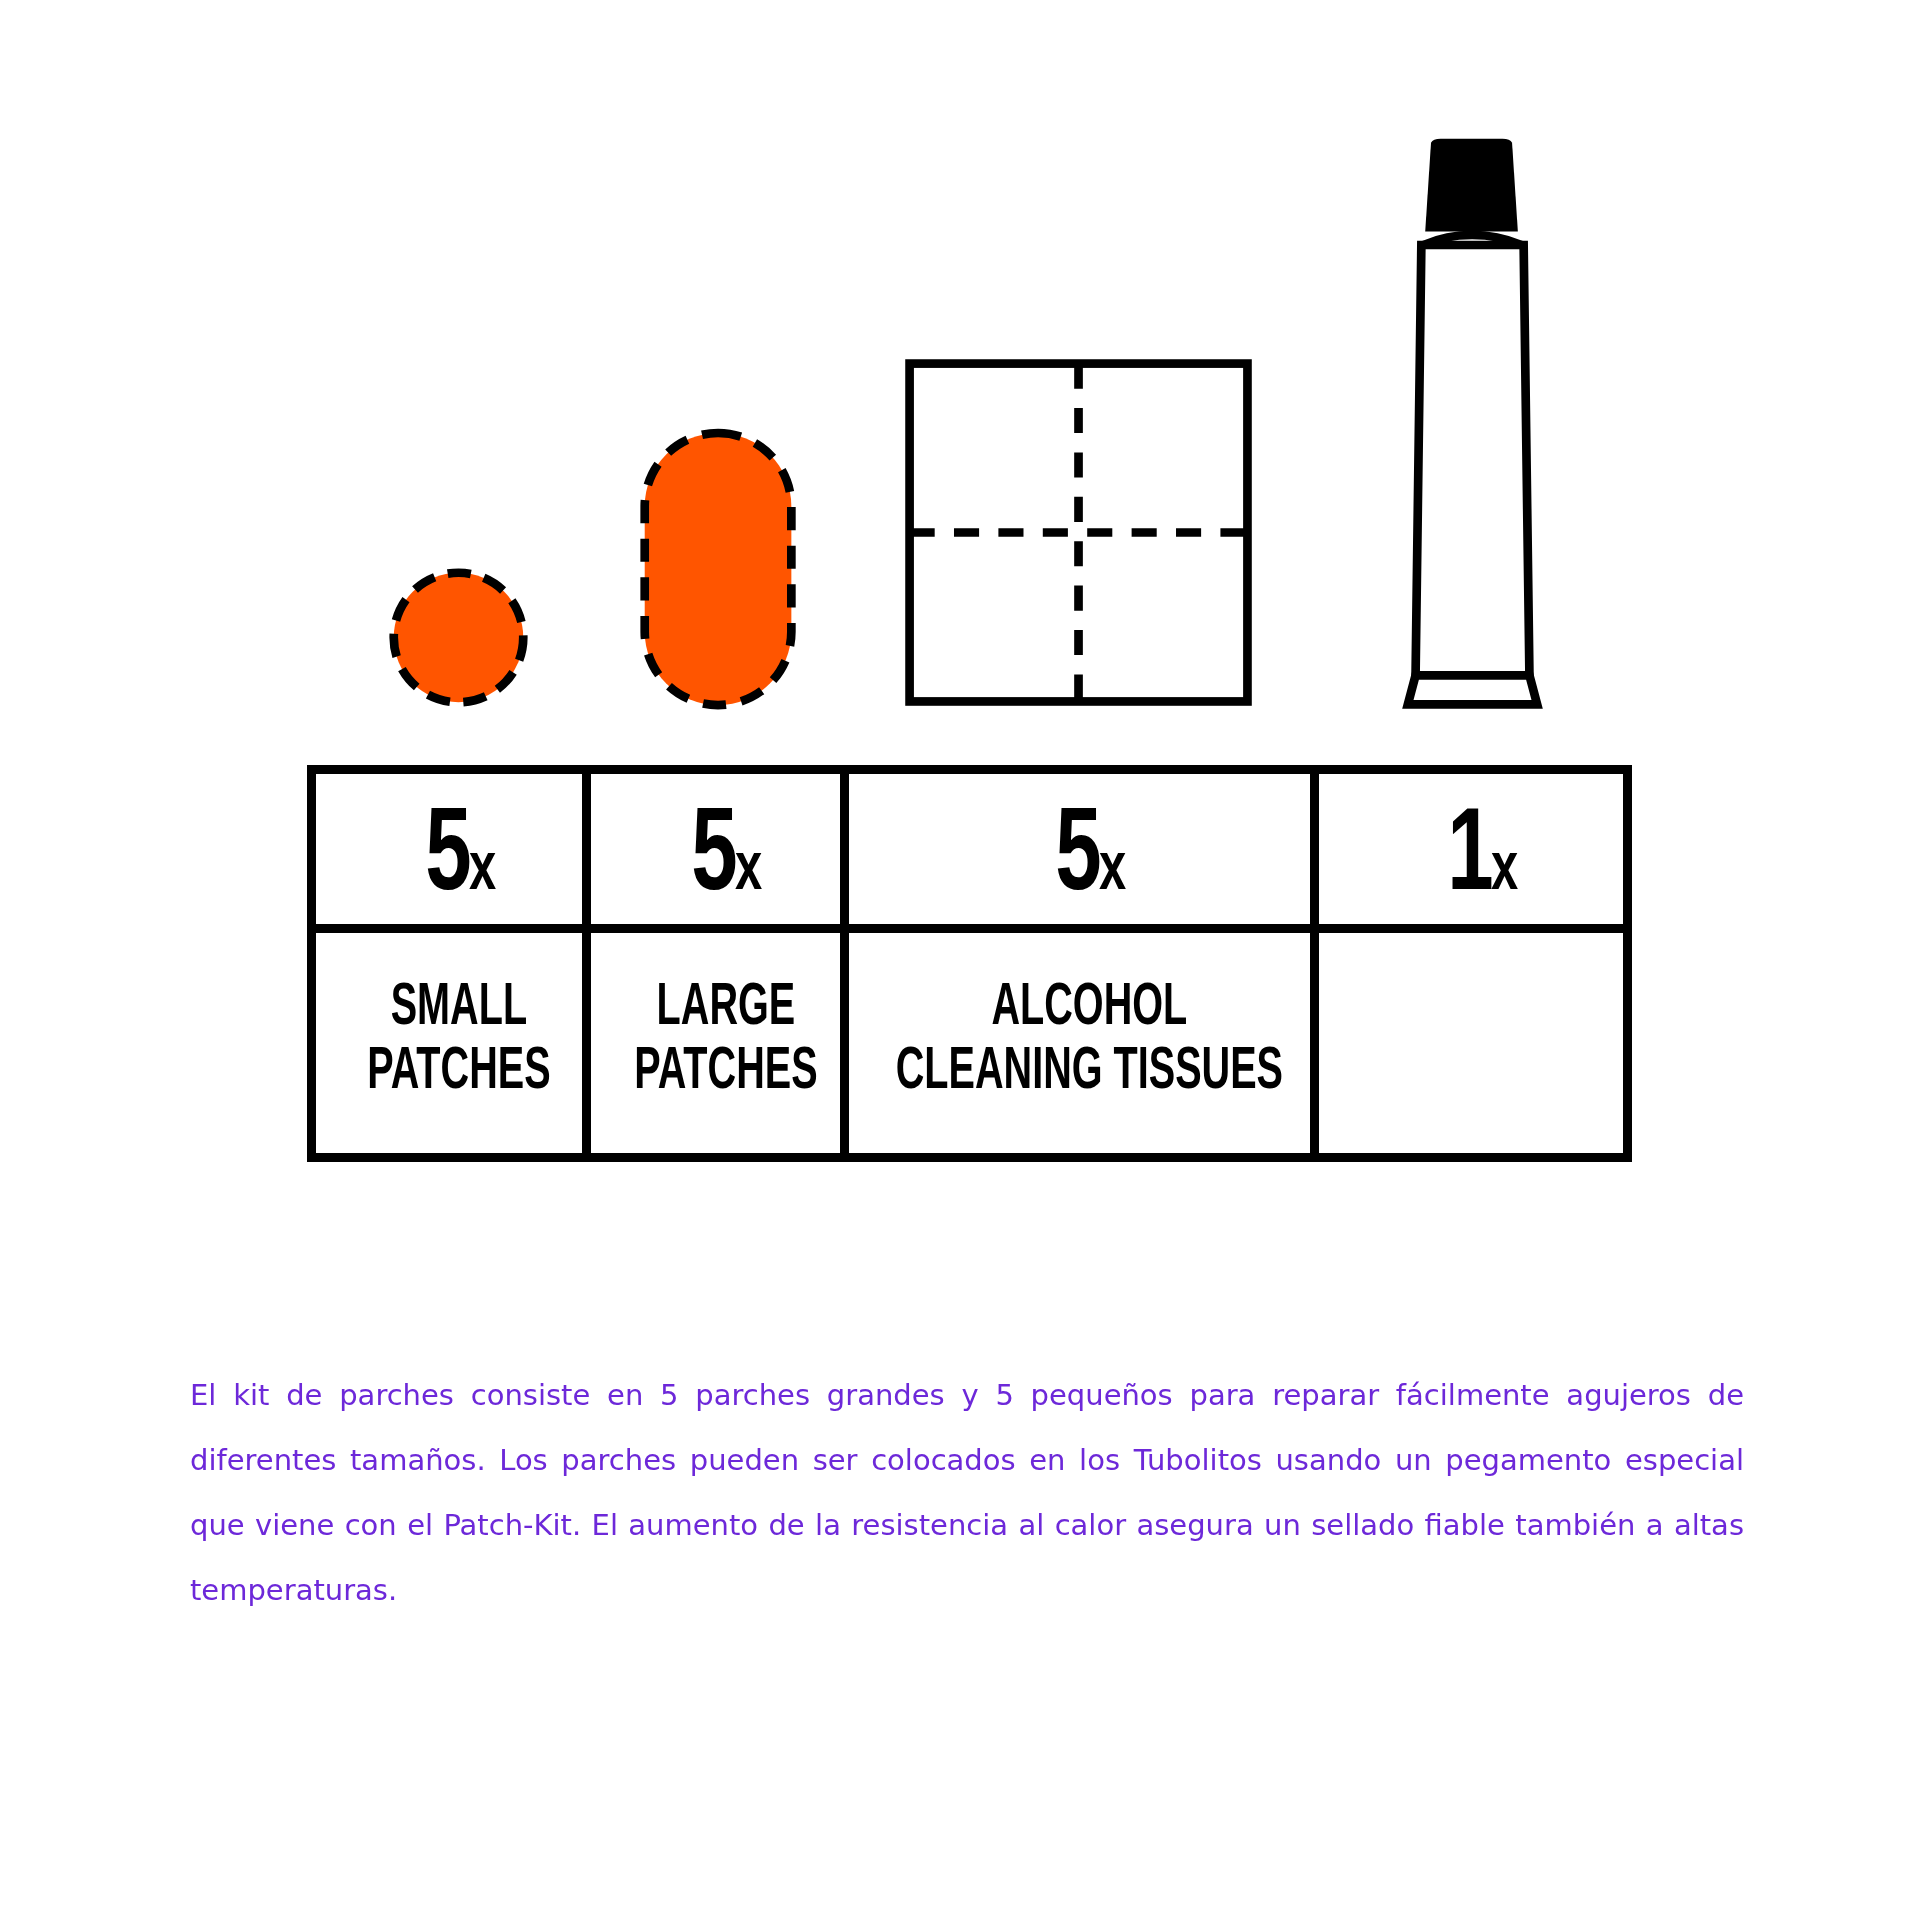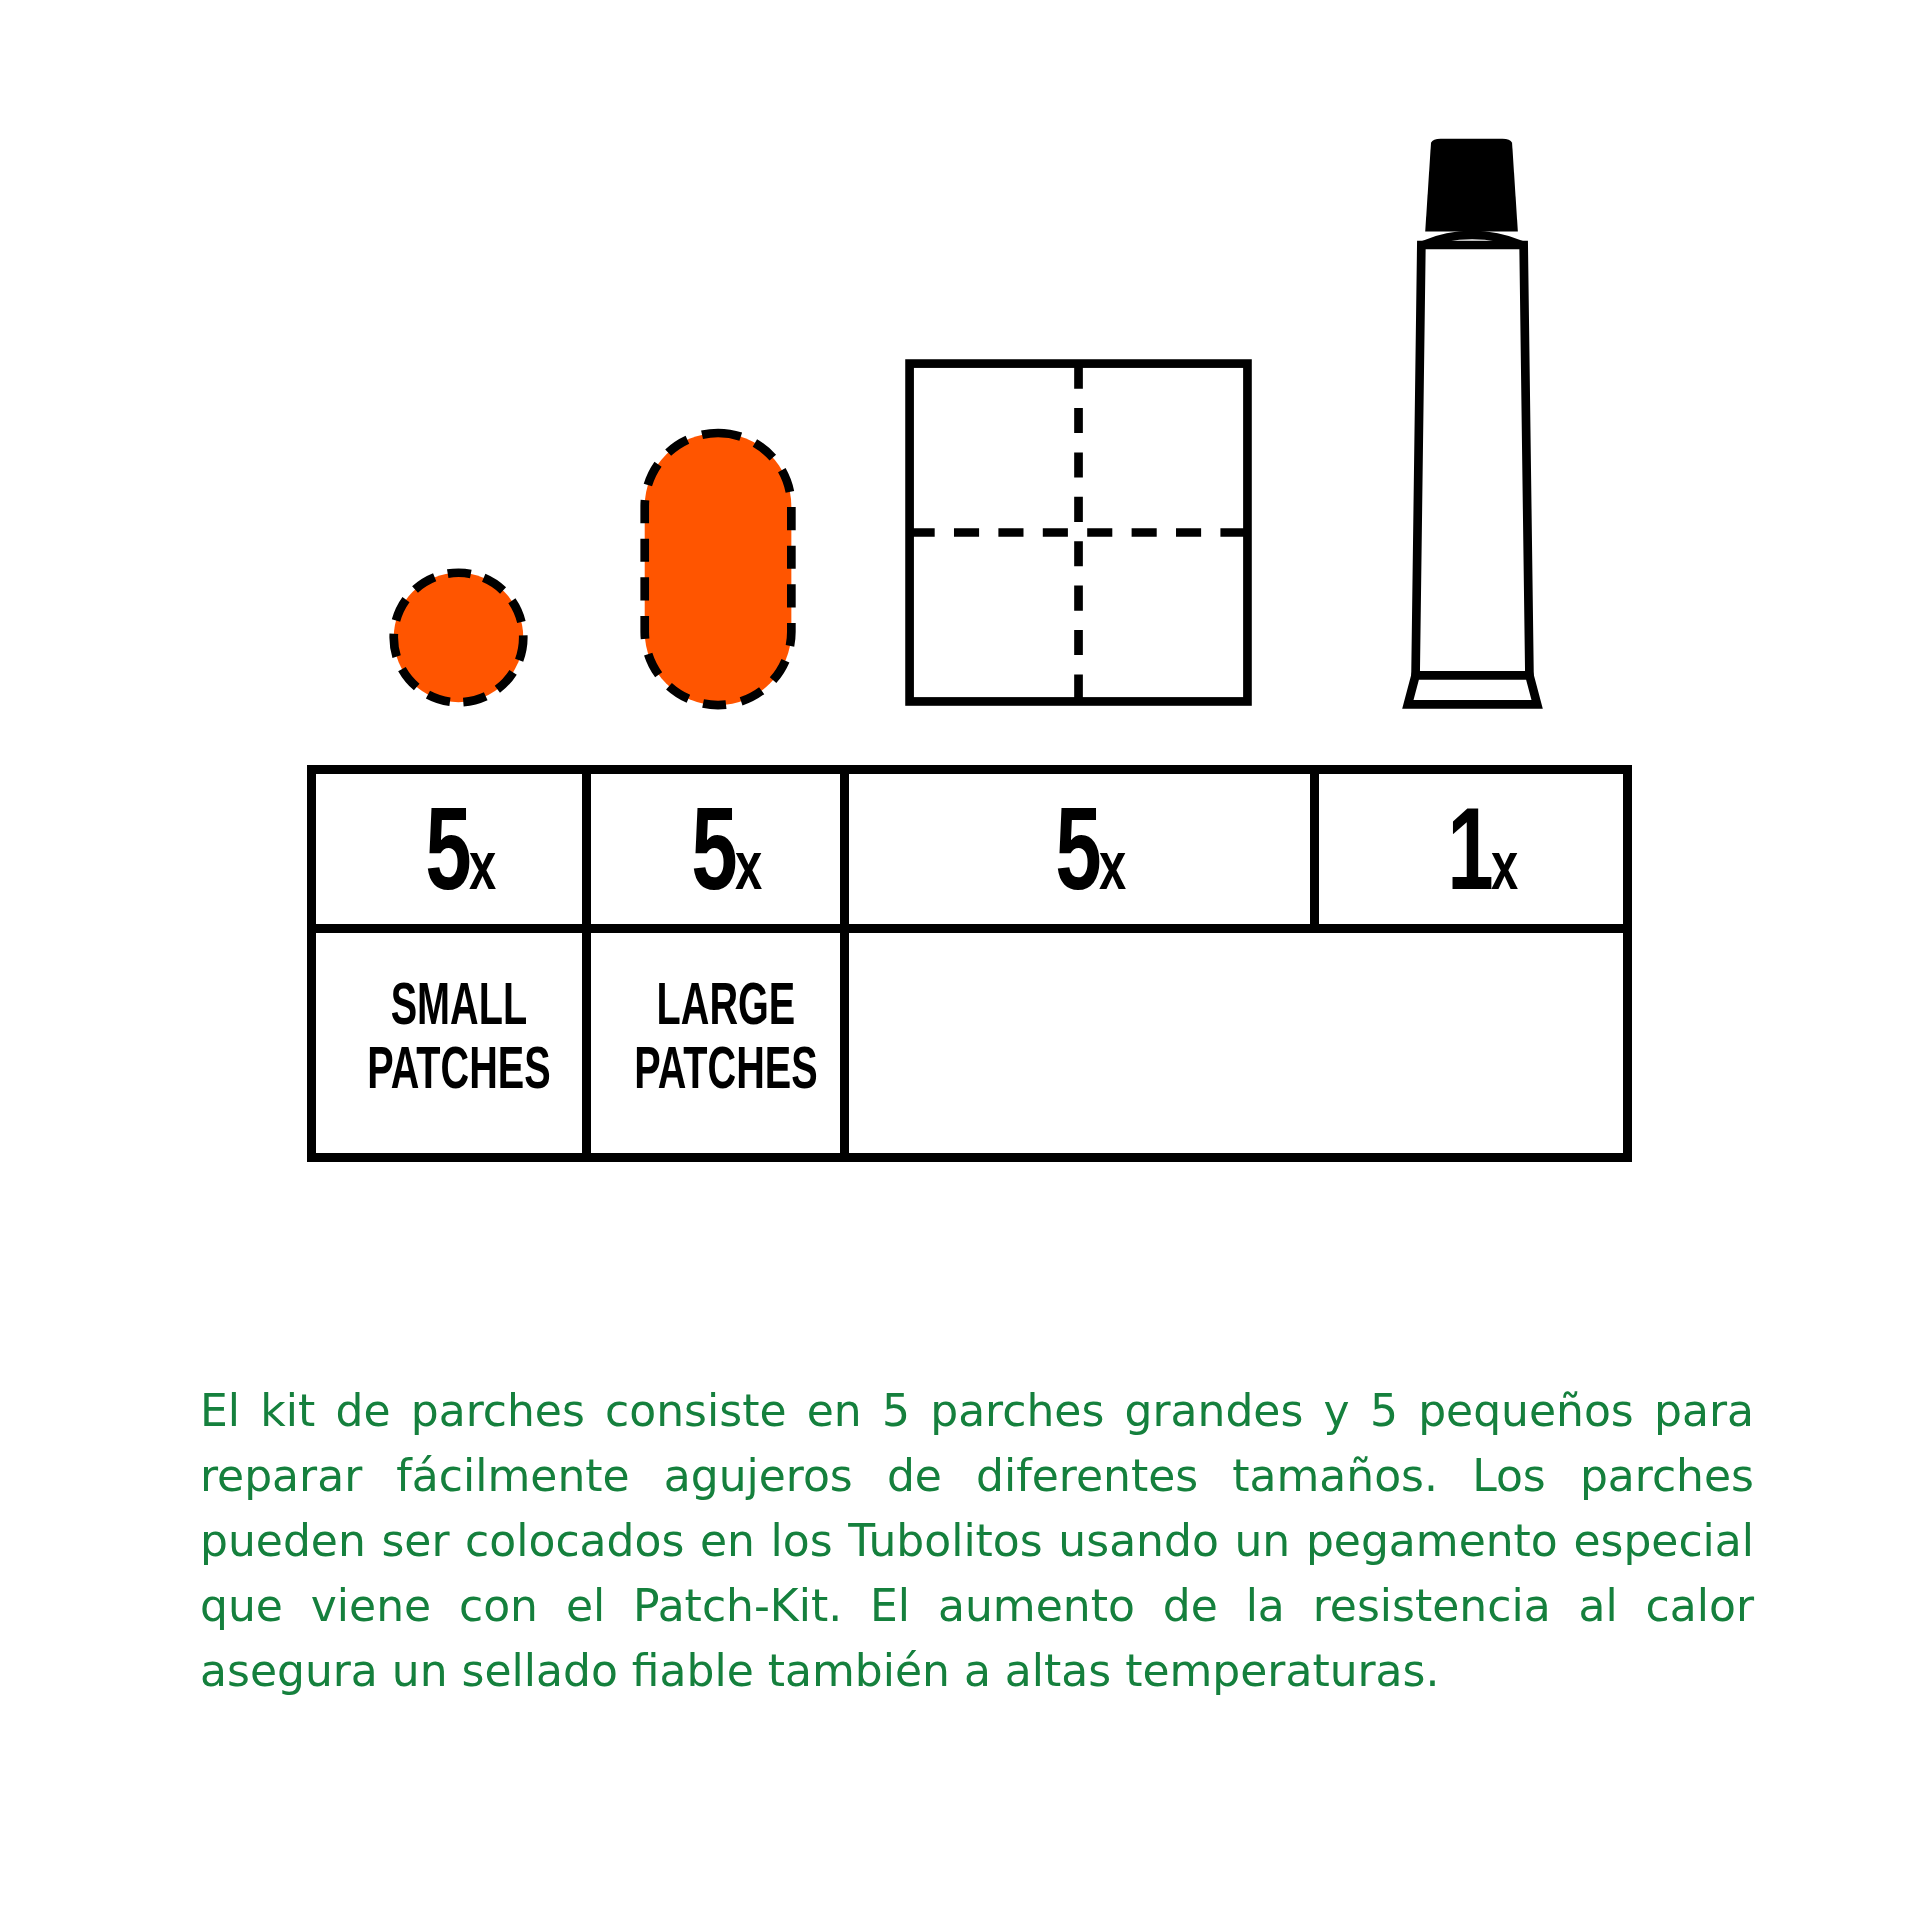--- a/index.html
+++ b/index.html
@@ -16,23 +16,23 @@
   .cell.r0 { border-bottom:9.7px solid #000; }
   .cell.c0, .cell.c1, .cell.c2 { border-right:9.7px solid #000; }
   .qty { font-family:"Liberation Sans", sans-serif; font-weight:700; letter-spacing:-3.9px; transform:scaleX(0.72); }
   .qty .num { font-size:116px; line-height:1; }
   .qty .x { font-size:68px; line-height:1; }
   .label {
     font-family:"Liberation Sans", sans-serif; font-weight:700; font-size:60px; line-height:64px;
     transform:scaleX(0.66); white-space:nowrap; margin-top:-13.5px;
   }
   .desc {
-    position:absolute; left:200px; top:1334px; width:1554px;
-    font-family:"DejaVu Sans", sans-serif; font-size:44px; line-height:65px;
-    text-align:justify; text-align-last:left; color:#15803d;
+    position:absolute; left:190px; top:1334px; width:1554px;
+    font-family:"DejaVu Sans", sans-serif; font-size:29px; line-height:65px;
+    text-align:justify; text-align-last:left; color:#6d28d9;
   }
 </style>
 </head>
 <body>
 
 <svg class="icon" style="left:386px;top:565px;" width="145" height="145" viewBox="0 0 150 150">
   <circle cx="75" cy="75" r="67" fill="#FF5500" stroke="#000" stroke-width="9" stroke-dasharray="24 14"></circle>
 </svg>
 
 <svg class="icon" style="left:637px;top:425px;" width="164" height="290" viewBox="0 0 170 300">
@@ -71,16 +71,22 @@
         <div>SMALL</div>
         <div>PATCHES</div>
       </div>
   </div>
   <div class="cell r1 c1">
     <div class="label">
         <div>LARGE</div>
         <div>PATCHES</div>
       </div>
   </div>
+  <div class="cell r1 c2">
+    <div class="label">
+        <div>ALCOHOL</div>
+        <div>CLEANING TISSUES</div>
+      </div>
+  </div>
 </div>
 
 <p class="desc">El kit de parches consiste en 5 parches grandes y 5 pequeños para reparar fácilmente agujeros de diferentes tamaños. Los parches pueden ser colocados en los Tubolitos usando un pegamento especial que viene con el Patch-Kit. El aumento de la resistencia al calor asegura un sellado fiable también a altas temperaturas.</p>
 
 
 </body></html>

